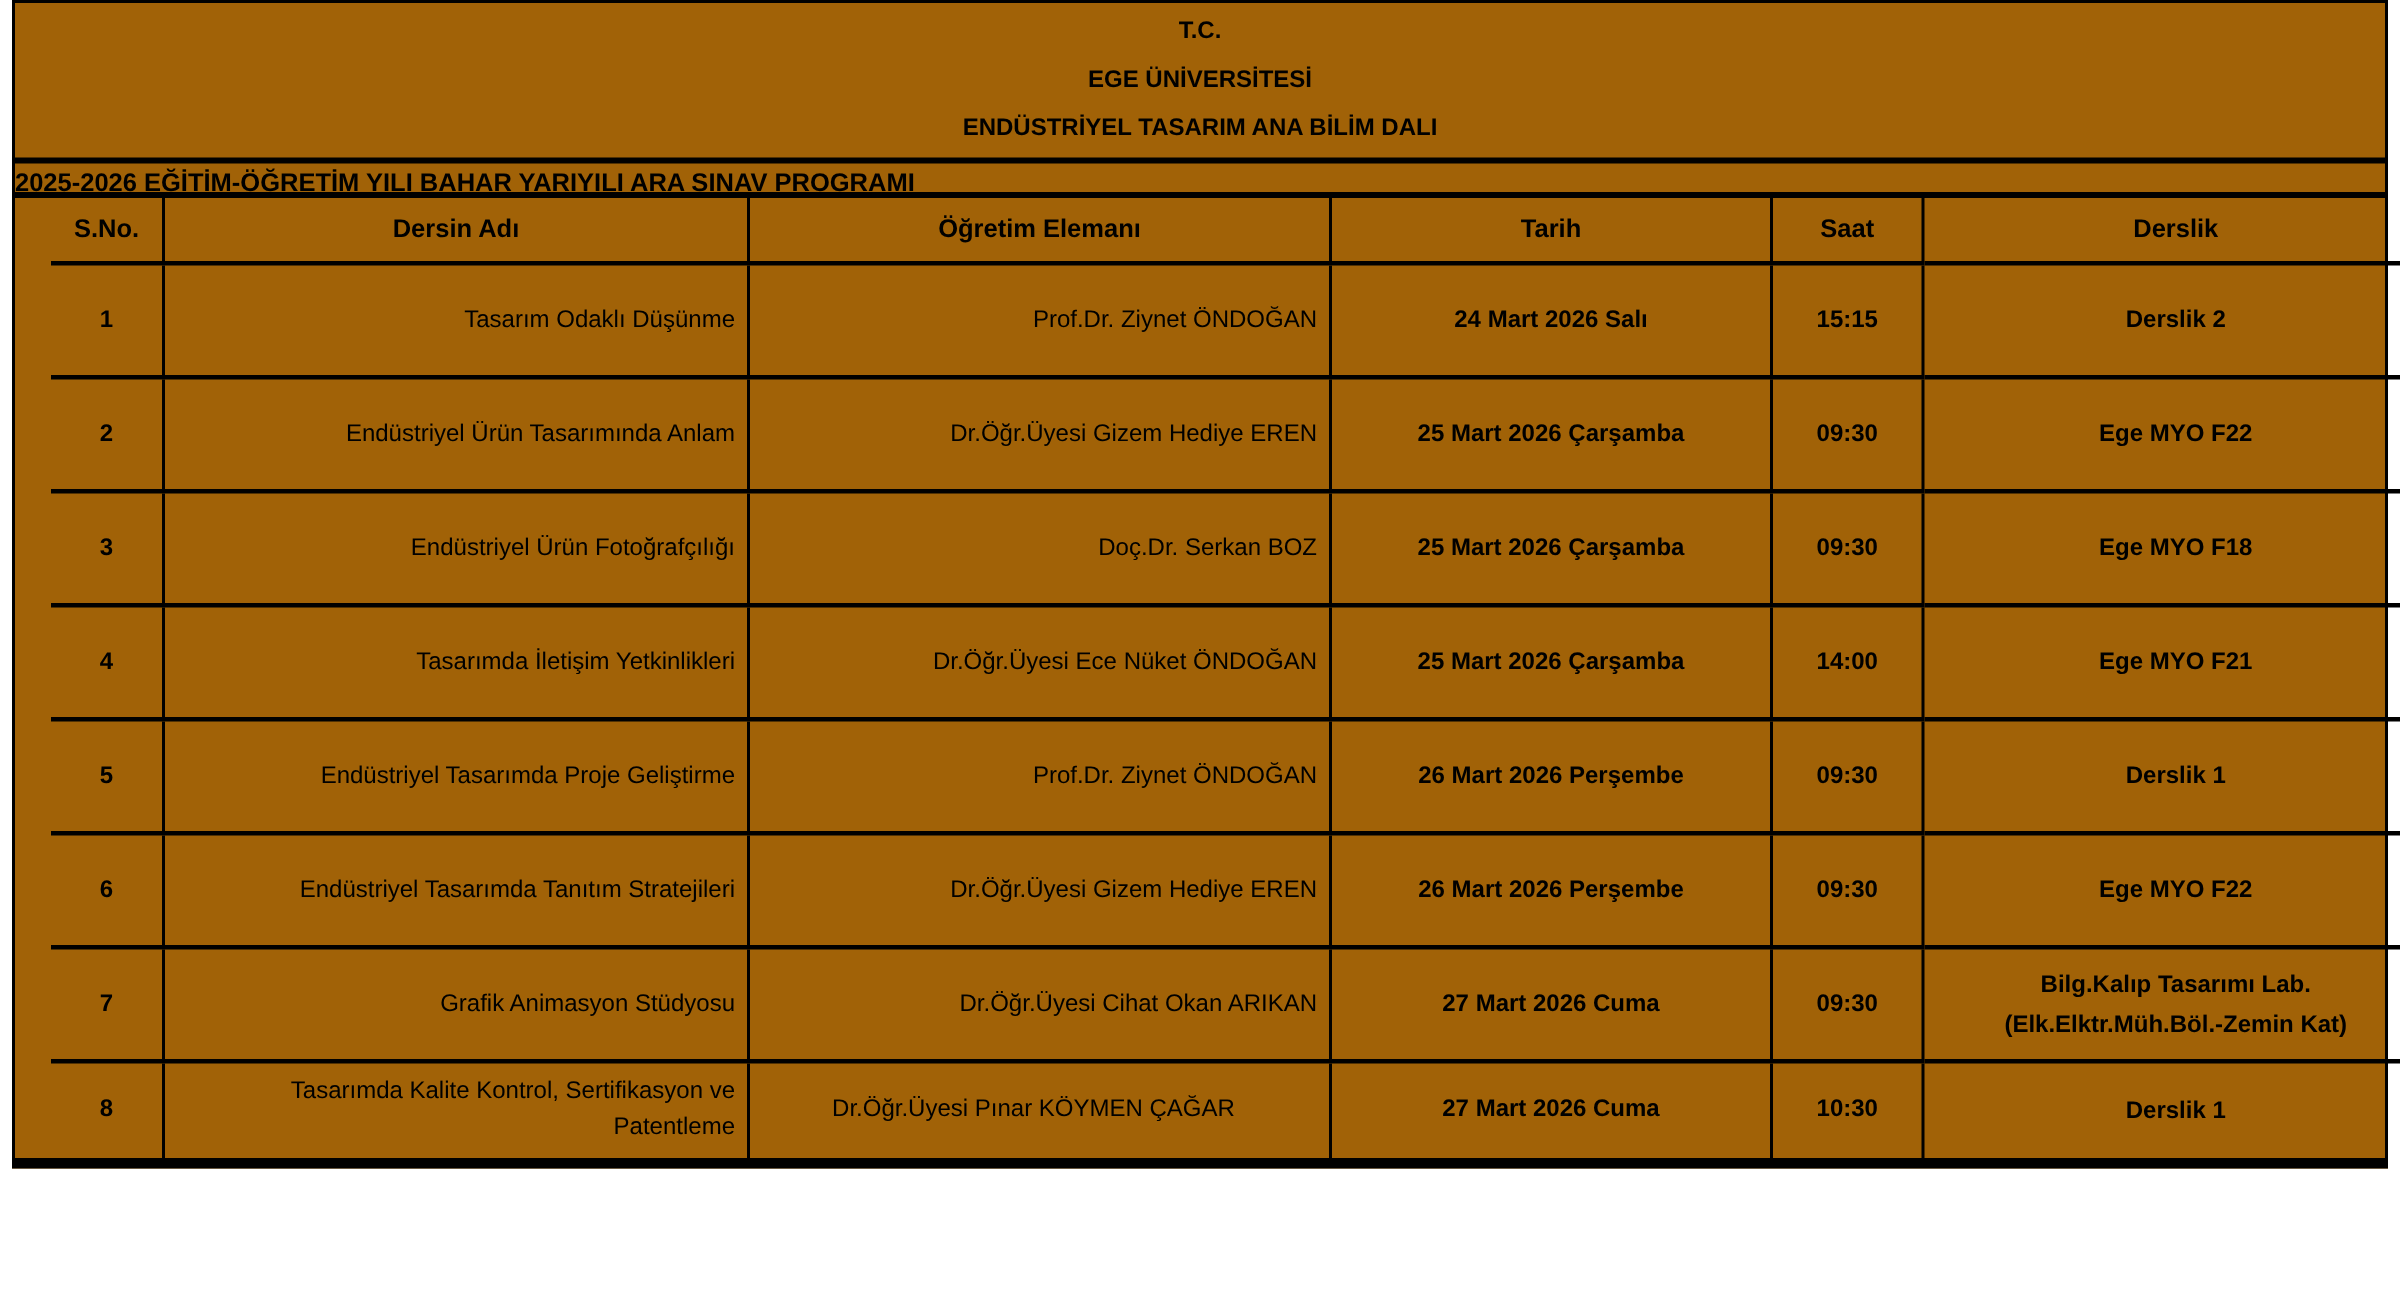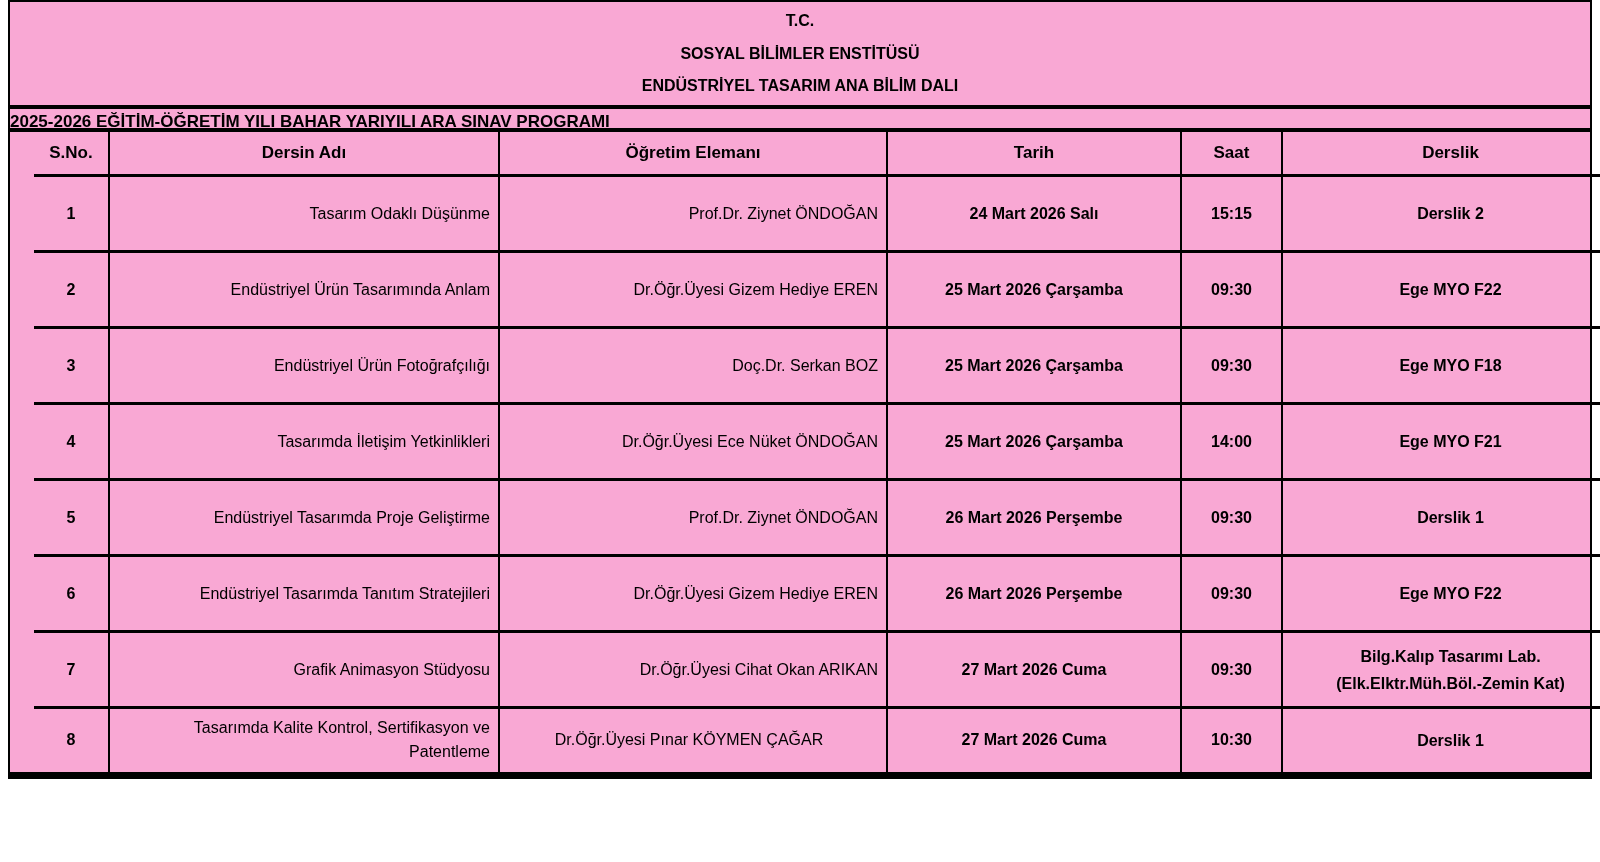--- a/index.html
+++ b/index.html
@@ -7,21 +7,21 @@
     margin: 0; padding: 0;
     width: 1600px; height: 862px;
     background: #ffffff;
     color: #000000;
     font-family: "Liberation Sans", "DejaVu Sans", sans-serif;
   }
   .sheet {
     position: absolute;
     left: 8px; top: 0;
     width: 1584px;
-    background: #f9a8d4;
+    background: #a16207;
     border: 2px solid #000;
     border-bottom: 7px solid #000;
   }
   
   .letterhead {
     text-align: center;
     font-weight: bold;
     font-size: 16px;
     line-height: 32.5px;
     padding: 3px 0 2px 0;
@@ -79,21 +79,21 @@
   
   tbody tr:last-child td.cell-instructor { text-align: center; padding-left: 0; border-radius: 32px; }
 </style>
 </head>
 <body>
 
 <div class="sheet">
 
   <div class="letterhead">
     <div>T.C.</div>
-    <div>SOSYAL BİLİMLER ENSTİTÜSÜ</div>
+    <div>EGE ÜNİVERSİTESİ</div>
     <div>ENDÜSTRİYEL TASARIM ANA BİLİM DALI</div>
   </div>
 
   <div class="title-band">2025-2026 EĞİTİM-ÖĞRETİM YILI BAHAR YARIYILI ARA SINAV PROGRAMI</div>
 
   <table>
     <colgroup>
       <col style="width:75px">
       <col style="width:390px">
       <col style="width:388px">

